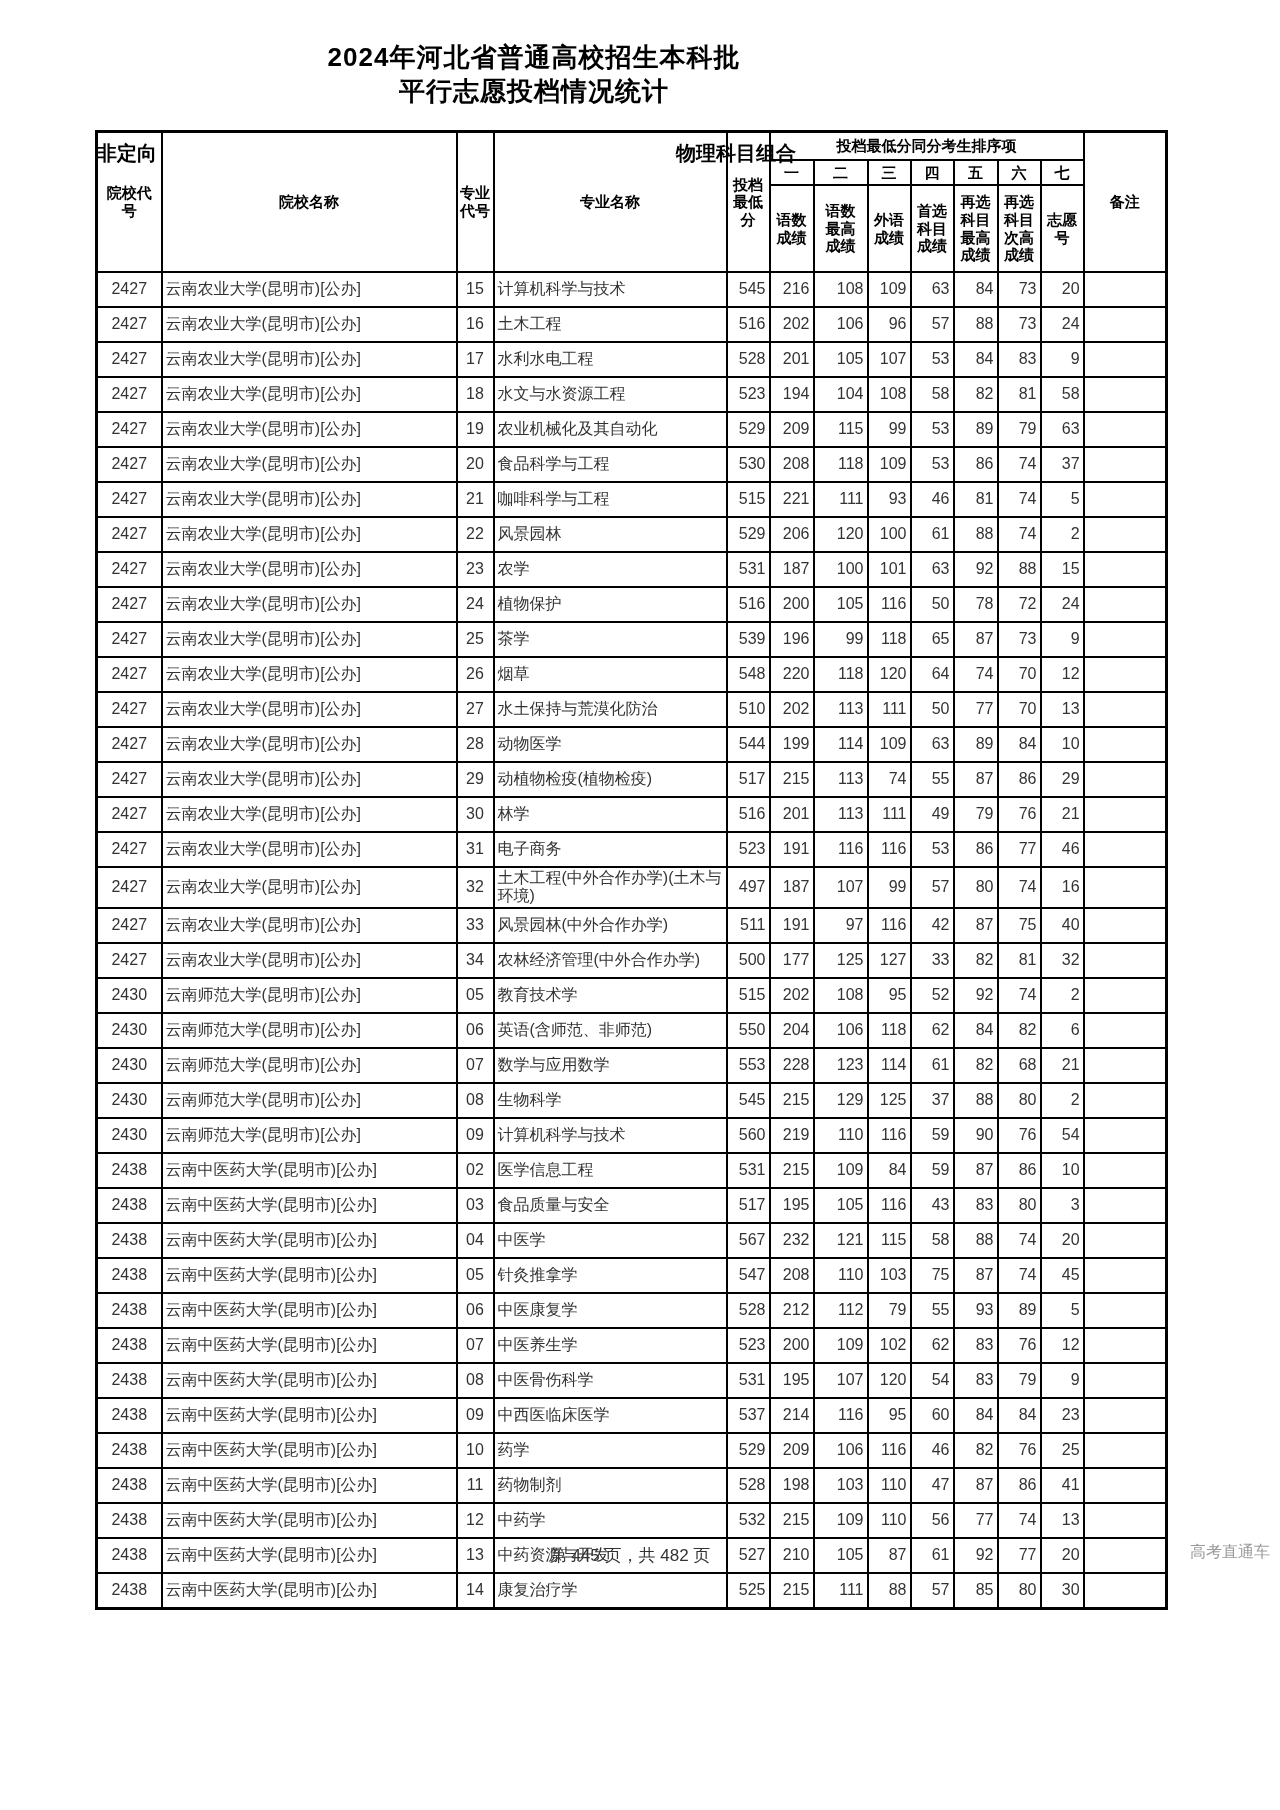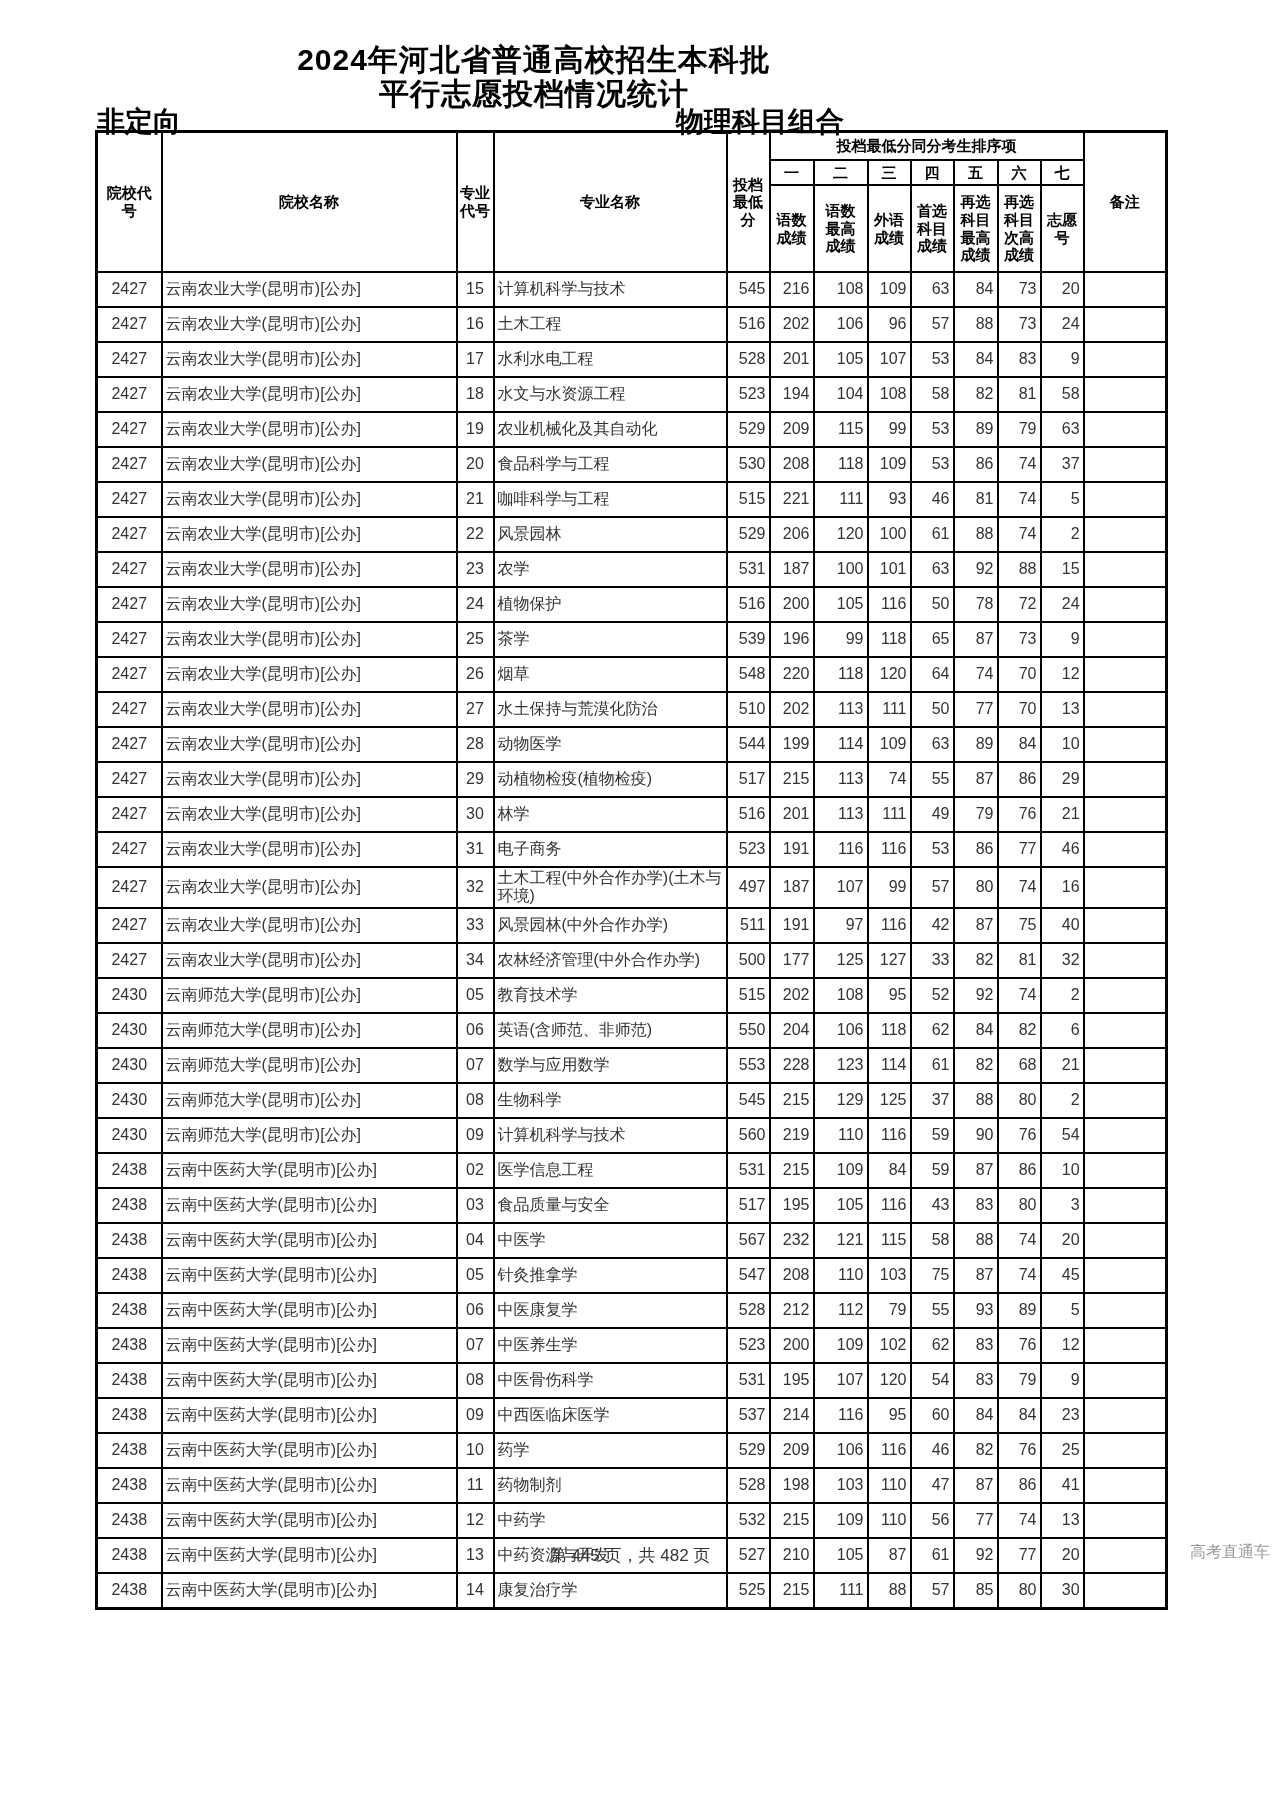--- a/index.html
+++ b/index.html
@@ -1,22 +1,22 @@
 <!DOCTYPE html>
 <html><head>
 <meta charset="utf-8">
 <style>
   html,body{margin:0;padding:0;background:#fff;}
   .page{position:relative;width:1280px;height:1810px;background:#fff;
         font-family:"Liberation Sans","DejaVu Sans",sans-serif;color:#000;overflow:hidden;}
   .title{position:absolute;left:0;width:1068px;text-align:center;
-         font-size:30px;font-weight:bold;letter-spacing:1px;}
+         font-size:26px;font-weight:bold;letter-spacing:1px;}
   .title1{top:40px;}
   .title2{top:74px;font-family:Liberation Mono, monospace;}
-  .corner-label{position:absolute;font-size:28px;font-weight:bold;}
+  .corner-label{position:absolute;font-size:20px;font-weight:bold;margin-top:37px;}
   .label-left{left:97px;top:103px;}
   .label-subject{left:676px;top:103px;font-family:Liberation Serif, serif;}
   table.adm{position:absolute;left:95px;top:130px;width:1070px;
             border-collapse:collapse;table-layout:fixed;border:3px solid #000;}
   table.adm th,table.adm td{border:2px solid #000;overflow:hidden;}
   table.adm th{font-weight:bold;font-size:15px;line-height:1.18;text-align:center;
                vertical-align:middle;padding:1px 2px;}
   tr.h1 th{height:24px;}
   tr.h2 th{height:21px;}
   tr.h3 th{height:50px;}

